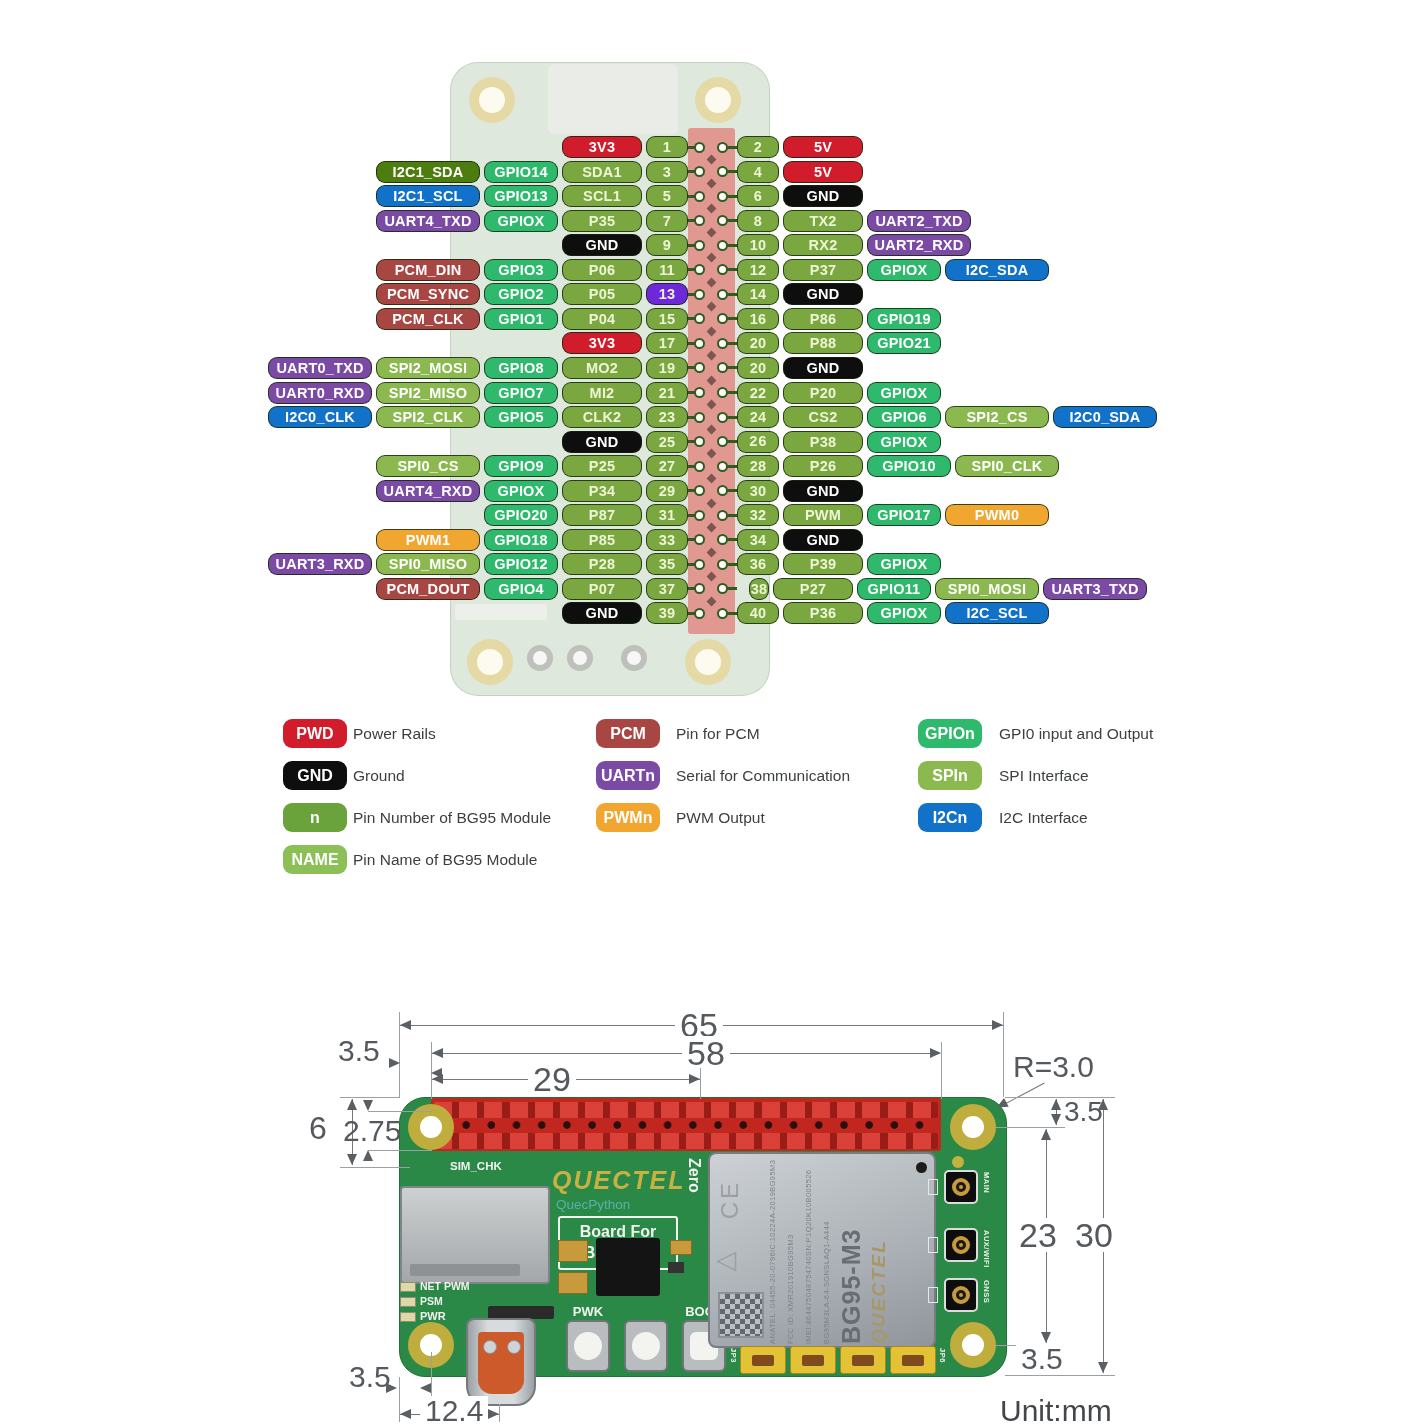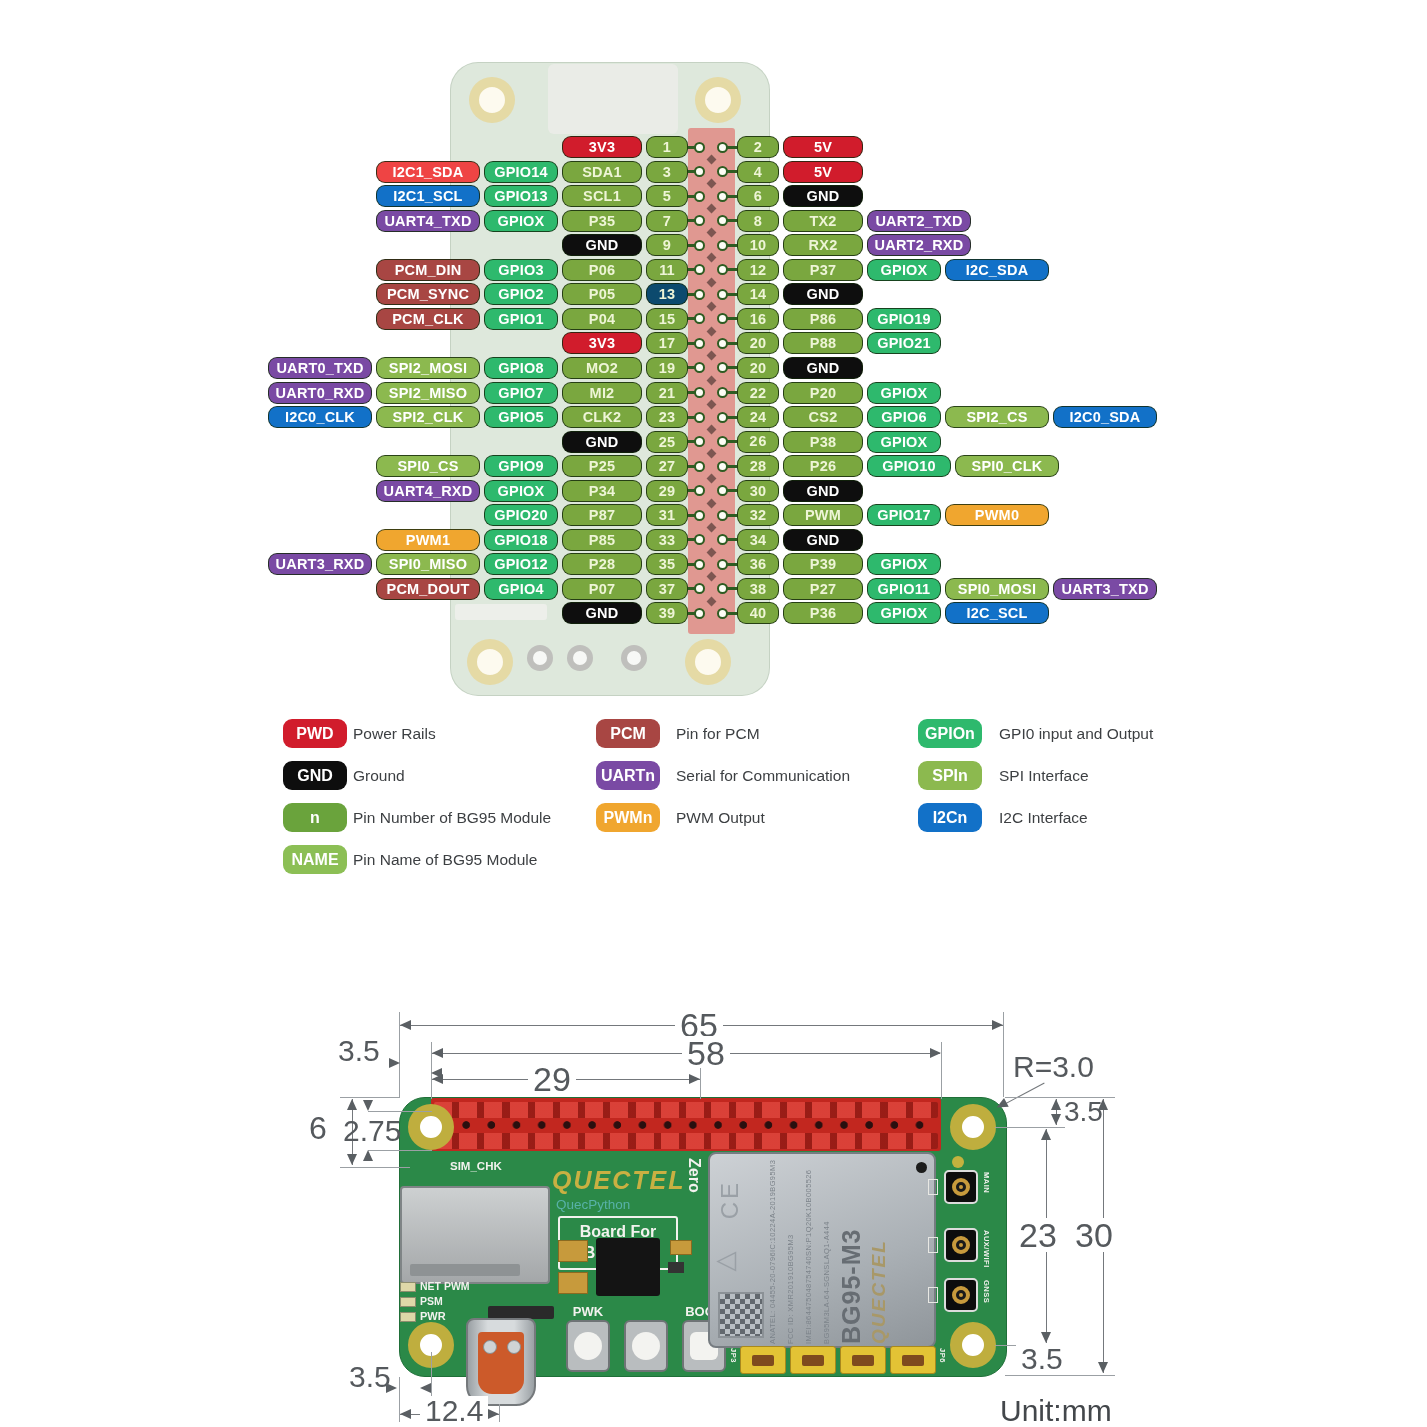--- a/index.html
+++ b/index.html
@@ -194,21 +194,21 @@
         <div class="cell t-pwd" style="width: 80px; background: rgb(209, 28, 44);">3V3</div>
       </div>
       <div class="row-r" style="top:136px">
         <div class="cell t-num" style="width: 42px; background: rgb(122, 167, 63);">2</div>
         <div class="cell t-pwd" style="width: 80px; background: rgb(209, 28, 44);">5V</div>
       </div>
       <div class="row-l" style="top:160.55px">
         <div class="cell t-num" style="width: 42px; background: rgb(122, 167, 63);">3</div>
         <div class="cell t-name" style="width: 80px; background: rgb(122, 167, 63);">SDA1</div>
         <div class="cell t-gpio" style="width: 74px; background: rgb(46, 185, 109);">GPIO14</div>
-        <div class="cell t-i2c" style="width: 104px; background: #ef4444;">I2C1_SDA</div>
+        <div class="cell t-i2c" style="width: 104px; background: #4d7c0f;">I2C1_SDA</div>
       </div>
       <div class="row-r" style="top:160.55px">
         <div class="cell t-num" style="width: 42px; background: rgb(122, 167, 63);">4</div>
         <div class="cell t-pwd" style="width: 80px; background: rgb(209, 28, 44);">5V</div>
       </div>
       <div class="row-l" style="top:185.1px">
         <div class="cell t-num" style="width: 42px; background: rgb(122, 167, 63);">5</div>
         <div class="cell t-name" style="width: 80px; background: rgb(122, 167, 63);">SCL1</div>
         <div class="cell t-gpio" style="width: 74px; background: rgb(46, 185, 109);">GPIO13</div>
         <div class="cell t-i2c" style="width: 104px; background: rgb(18, 113, 200);">I2C1_SCL</div>
@@ -243,21 +243,21 @@
         <div class="cell t-gpio" style="width: 74px; background: rgb(46, 185, 109);">GPIO3</div>
         <div class="cell t-pcm" style="width: 104px; background: rgb(168, 70, 67);">PCM_DIN</div>
       </div>
       <div class="row-r" style="top:258.75px">
         <div class="cell t-num" style="width: 42px; background: rgb(122, 167, 63);">12</div>
         <div class="cell t-name" style="width: 80px; background: rgb(122, 167, 63);">P37</div>
         <div class="cell t-gpio" style="width: 74px; background: rgb(46, 185, 109);">GPIOX</div>
         <div class="cell t-i2c" style="width: 104px; background: rgb(18, 113, 200);">I2C_SDA</div>
       </div>
       <div class="row-l" style="top:283.3px">
-        <div class="cell t-num" style="width: 42px; background: #0c4a6e; text-align: center;">13</div>
+        <div class="cell t-num" style="width: 42px; background: #6d28d9; text-align: center;">13</div>
         <div class="cell t-name" style="width: 80px; background: rgb(122, 167, 63);">P05</div>
         <div class="cell t-gpio" style="width: 74px; background: rgb(46, 185, 109);">GPIO2</div>
         <div class="cell t-pcm" style="width: 104px; background: rgb(168, 70, 67);">PCM_SYNC</div>
       </div>
       <div class="row-r" style="top:283.3px">
         <div class="cell t-num" style="width: 42px; background: rgb(122, 167, 63);">14</div>
         <div class="cell t-gnd" style="width: 80px; background: rgb(14, 14, 14);">GND</div>
       </div>
       <div class="row-l" style="top:307.85px">
         <div class="cell t-num" style="width: 42px; background: rgb(122, 167, 63);">15</div>
@@ -380,21 +380,21 @@
         <div class="cell t-name" style="width: 80px; background: rgb(122, 167, 63);">P39</div>
         <div class="cell t-gpio" style="width: 74px; background: rgb(46, 185, 109);">GPIOX</div>
       </div>
       <div class="row-l" style="top:577.9000000000001px">
         <div class="cell t-num" style="width: 42px; background: rgb(122, 167, 63);">37</div>
         <div class="cell t-name" style="width: 80px; background: rgb(122, 167, 63);">P07</div>
         <div class="cell t-gpio" style="width: 74px; background: rgb(46, 185, 109);">GPIO4</div>
         <div class="cell t-pcm" style="width: 104px; background: rgb(168, 70, 67);">PCM_DOUT</div>
       </div>
       <div class="row-r" style="top:577.9000000000001px">
-        <div class="cell t-num" style="width: 42px; background: rgb(122, 167, 63);">38</div>
+        <div class="cell t-num" style="width: 20px; background: rgb(122, 167, 63); margin-left: 12px;">38</div>
         <div class="cell t-name" style="width: 80px; background: rgb(122, 167, 63);">P27</div>
         <div class="cell t-gpio" style="width: 74px; background: rgb(46, 185, 109);">GPIO11</div>
         <div class="cell t-spi" style="width: 104px; background: rgb(140, 185, 79);">SPI0_MOSI</div>
         <div class="cell t-uart" style="width: 104px; background: rgb(122, 74, 164);">UART3_TXD</div>
       </div>
       <div class="row-l" style="top:602.45px">
         <div class="cell t-num" style="width: 42px; background: rgb(122, 167, 63);">39</div>
         <div class="cell t-gnd" style="width: 80px; background: rgb(14, 14, 14);">GND</div>
       </div>
       <div class="row-r" style="top:602.45px">

